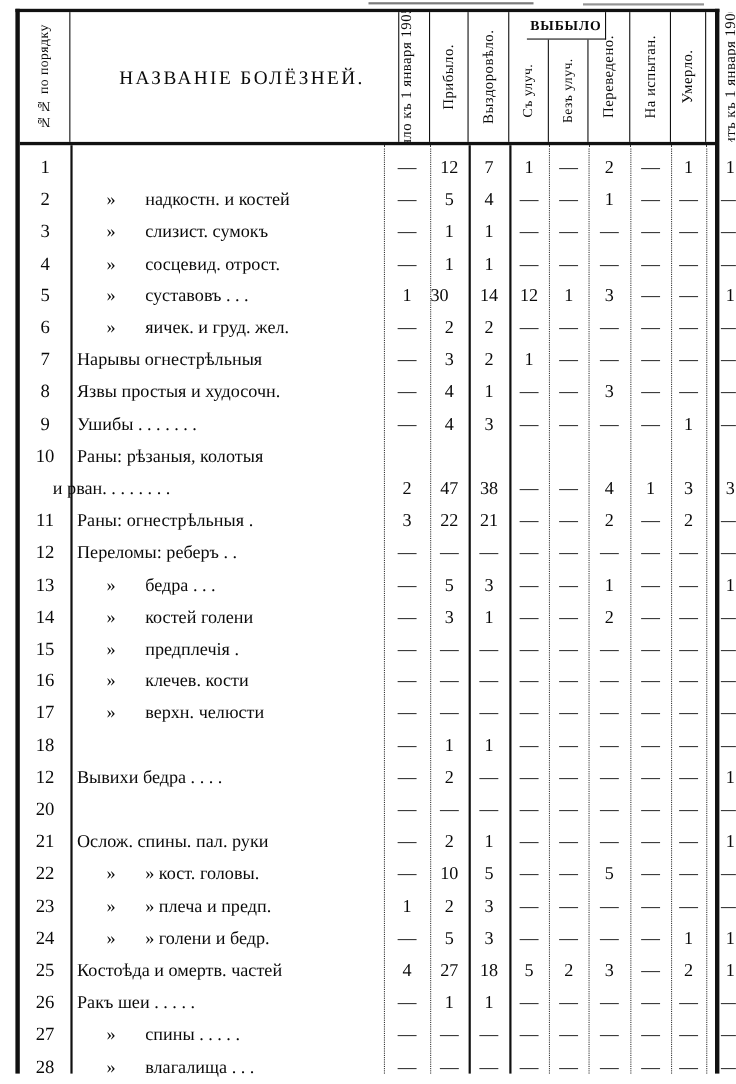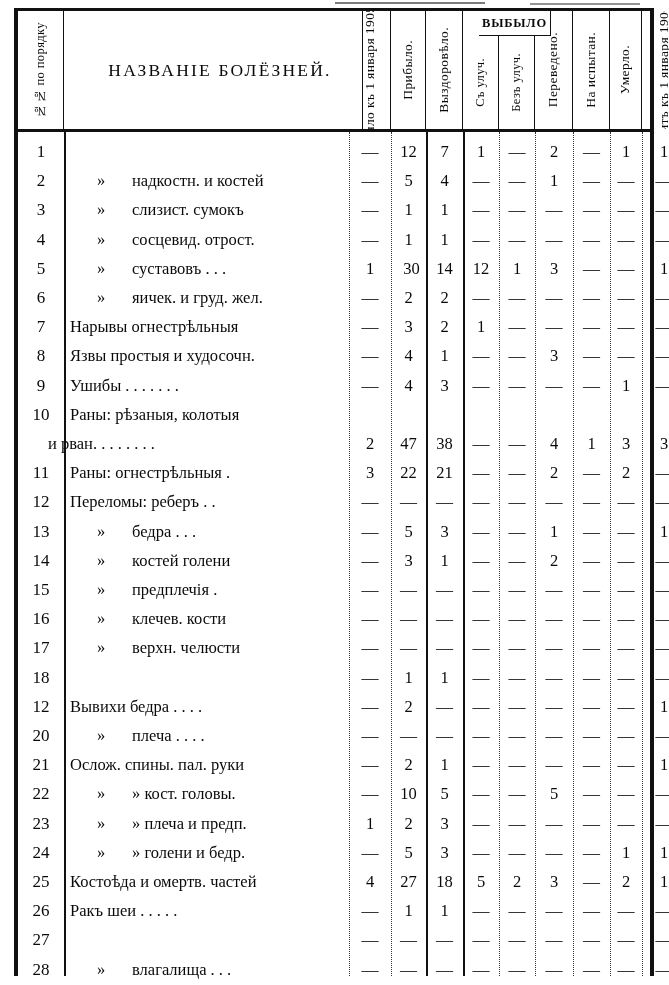--- a/index.html
+++ b/index.html
@@ -294,21 +294,21 @@
           <div class="cell dash" style="left: 481px; width: 36px;">—</div>
           <div class="cell dash" style="left: 517px; width: 38px;">—</div>
           <div class="cell dash" style="left: 555px; width: 37px;">—</div>
           <div class="cell dash" style="left: 592px; width: 32px;">—</div>
           <div class="cell dash" style="left: 624px; width: 44px;">—</div>
         </div>
         <div class="row" style="top: 121.8px;">
           <div class="num">5</div>
           <div class="label"><span class="lab-dit">»</span><span class="lab-sub">суставовъ .  .  .</span></div>
           <div class="cell" style="left: 331px; width: 42px;">1</div>
-          <div class="cell" style="left: 376px; width: 35px;">30</div>
+          <div class="cell" style="left: 364px; width: 35px;">30</div>
           <div class="cell" style="left: 408px; width: 37px;">14</div>
           <div class="cell" style="left: 445px; width: 36px;">12</div>
           <div class="cell" style="left: 481px; width: 36px;">1</div>
           <div class="cell" style="left: 517px; width: 38px;">3</div>
           <div class="cell dash" style="left: 555px; width: 37px;">—</div>
           <div class="cell dash" style="left: 592px; width: 32px;">—</div>
           <div class="cell" style="left: 624px; width: 44px;">1</div>
         </div>
         <div class="row" style="top: 151px;">
           <div class="num">6</div>
@@ -490,21 +490,20 @@
           <div class="cell dash" style="left: 408px; width: 37px;">—</div>
           <div class="cell dash" style="left: 445px; width: 36px;">—</div>
           <div class="cell dash" style="left: 481px; width: 36px;">—</div>
           <div class="cell dash" style="left: 517px; width: 38px;">—</div>
           <div class="cell dash" style="left: 555px; width: 37px;">—</div>
           <div class="cell dash" style="left: 592px; width: 32px;">—</div>
           <div class="cell" style="left: 624px; width: 44px;">1</div>
         </div>
         <div class="row" style="top: 589px;">
           <div class="num">20</div>
-          <div class="label"><span class="lab-dit">»</span><span class="lab-sub">плеча .   .   .   .</span></div>
           <div class="cell dash" style="left: 331px; width: 42px;">—</div>
           <div class="cell dash" style="left: 373px; width: 35px;">—</div>
           <div class="cell dash" style="left: 408px; width: 37px;">—</div>
           <div class="cell dash" style="left: 445px; width: 36px;">—</div>
           <div class="cell dash" style="left: 481px; width: 36px;">—</div>
           <div class="cell dash" style="left: 517px; width: 38px;">—</div>
           <div class="cell dash" style="left: 555px; width: 37px;">—</div>
           <div class="cell dash" style="left: 592px; width: 32px;">—</div>
           <div class="cell dash" style="left: 624px; width: 44px;">—</div>
         </div>
@@ -581,20 +580,21 @@
           <div class="cell" style="left: 408px; width: 37px;">1</div>
           <div class="cell dash" style="left: 445px; width: 36px;">—</div>
           <div class="cell dash" style="left: 481px; width: 36px;">—</div>
           <div class="cell dash" style="left: 517px; width: 38px;">—</div>
           <div class="cell dash" style="left: 555px; width: 37px;">—</div>
           <div class="cell dash" style="left: 592px; width: 32px;">—</div>
           <div class="cell dash" style="left: 624px; width: 44px;">—</div>
         </div>
         <div class="row" style="top: 793.4px;">
           <div class="num">27</div>
+          <div class="label"><span class="lab-dit">»</span><span class="lab-sub">спины .   .   .   .   .</span></div>
           <div class="cell dash" style="left: 331px; width: 42px;">—</div>
           <div class="cell dash" style="left: 373px; width: 35px;">—</div>
           <div class="cell dash" style="left: 408px; width: 37px;">—</div>
           <div class="cell dash" style="left: 445px; width: 36px;">—</div>
           <div class="cell dash" style="left: 481px; width: 36px;">—</div>
           <div class="cell dash" style="left: 517px; width: 38px;">—</div>
           <div class="cell dash" style="left: 555px; width: 37px;">—</div>
           <div class="cell dash" style="left: 592px; width: 32px;">—</div>
           <div class="cell dash" style="left: 624px; width: 44px;">—</div>
         </div>

